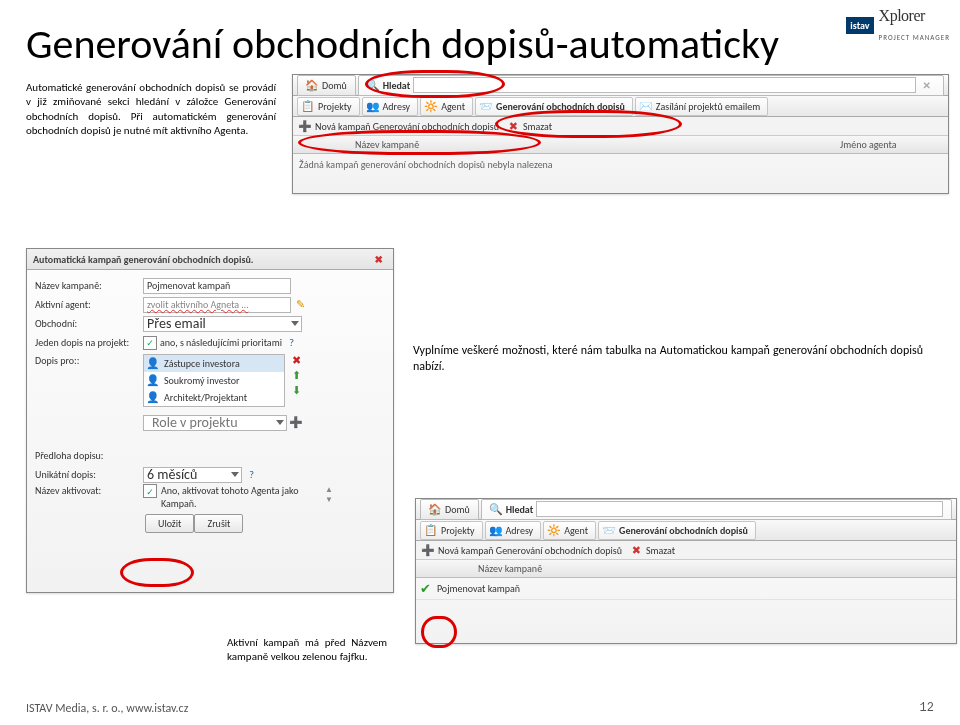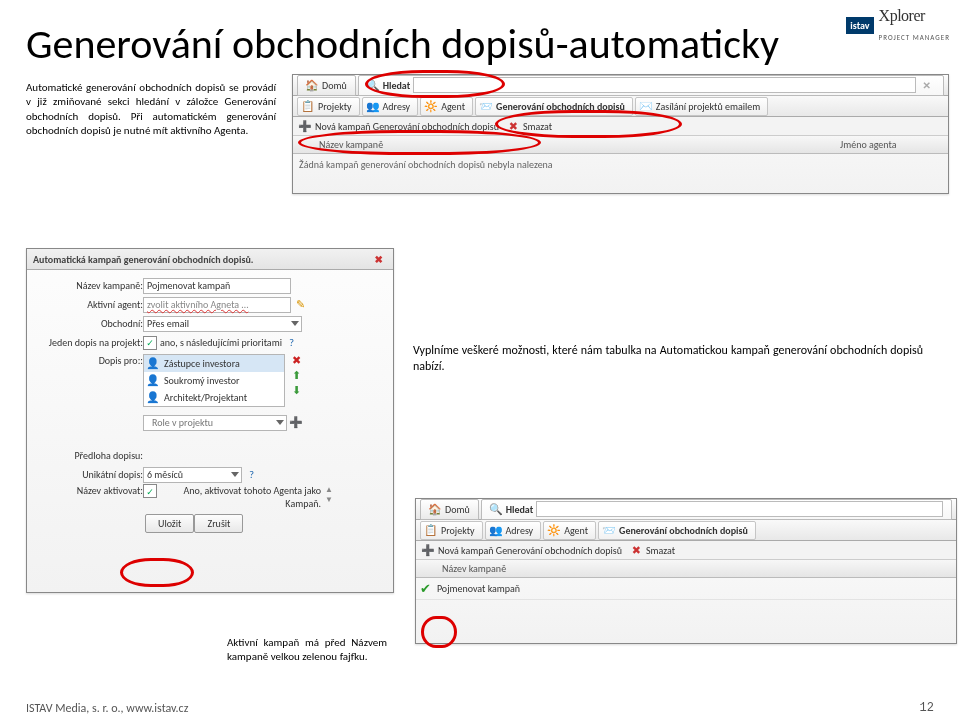--- a/index.html
+++ b/index.html
@@ -33,34 +33,34 @@
     box-shadow:0 1px 2px rgba(0,0,0,0.15);
   }
   .tabbar{background:linear-gradient(#fdfdfd,#e7e7e7);border-bottom:1px solid #aaa;height:20px;display:flex;align-items:center;padding:0 4px;gap:2px;}
   .tab{display:flex;align-items:center;gap:3px;padding:2px 8px;border:1px solid #bbb;background:linear-gradient(#fff,#eaeaea);border-radius:2px 2px 0 0;height:15px;}
   .tab.active{background:linear-gradient(#fff,#f7f7f7);font-weight:bold;}
   .toolbar{background:linear-gradient(#f9f9f9,#e8e8e8);border-bottom:1px solid #aaa;height:20px;display:flex;align-items:center;padding:0 4px;gap:2px;}
   .tbtn{display:flex;align-items:center;gap:3px;padding:1px 7px 1px 4px;border:1px solid #c5c5c5;background:linear-gradient(#fff,#eee);border-radius:2px;height:15px;white-space:nowrap;cursor:pointer;}
   .tbtn.sel{font-weight:bold;background:linear-gradient(#fff,#f2f2f2);}
   .subbar{background:#f3f3f3;border-bottom:1px solid #ccc;height:18px;display:flex;align-items:center;padding:0 4px;gap:4px;}
   .thead{background:linear-gradient(#f7f7f7,#e5e5e5);border-bottom:1px solid #bbb;height:17px;display:flex;align-items:center;padding:0 4px;font-size:10px;color:#555;}
-  .thead .col{padding:0 4px;}
+  .thead .col{padding:0 4px;margin-left:36px;}
   .empty{padding:4px 6px;font-size:10px;color:#666;}
   .icn{width:13px;height:13px;display:inline-flex;align-items:center;justify-content:center;font-size:11px;line-height:1;}
   .red-oval{position:absolute;border:3px solid #d00;border-radius:50%/60%;pointer-events:none;z-index:5;}
   .close-x{margin-left:auto;color:#888;font-size:10px;padding:0 4px;}
 
   
   .form-title{background:linear-gradient(#f1f1f1,#e4e4e4);border-bottom:1px solid #aaa;padding:3px 6px;font-weight:bold;color:#444;height:14px;display:flex;align-items:center;}
   .form-body{padding:6px 8px;font-size:10px;}
   .frow{display:flex;align-items:center;height:19px;}
   .flabel{width:108px;color:#333;}
   .fval{flex:1;display:flex;align-items:center;gap:3px;}
   .finput{border:1px solid #b5b5b5;background:#fff;height:14px;padding:0 3px;display:flex;align-items:center;min-width:140px;font-size:10px;color:#333;}
-  .fdrop{border:1px solid #b5b5b5;background:#fff;height:14px;padding:0 14px 0 3px;display:flex;align-items:center;min-width:140px;position:relative;font-size:10px;}
+  .fdrop{border:1px solid #b5b5b5;background:#fff;height:14px;padding:0 14px 0 3px;display:flex;align-items:center;min-width:140px;position:relative;font-size:14px;}
   .fdrop:after{content:"";position:absolute;right:2px;top:4px;border-left:4px solid transparent;border-right:4px solid transparent;border-top:5px solid #666;}
   .chk{width:12px;height:12px;border:1px solid #888;background:#fff;display:inline-flex;align-items:center;justify-content:center;font-size:9px;color:#0a5;}
   .mini-icn{width:13px;height:13px;display:inline-flex;align-items:center;justify-content:center;font-size:11px;border:none;}
   .listbox{border:1px solid #b5b5b5;background:#fff;width:140px;}
   .listbox .li{display:flex;align-items:center;gap:4px;padding:1px 3px;height:15px;}
   .listbox .li.sel{background:#d6e6f5;}
   .btnrow{display:flex;padding:4px 0 2px 110px;}
   .btn{border:1px solid #999;background:linear-gradient(#fdfdfd,#e8e8e8);padding:2px 12px;border-radius:2px;font-size:10px;cursor:pointer;}
   .pencil{color:#d99400;}
   .greenup{color:#3a9a3a;}
@@ -139,21 +139,21 @@
     <span class="col" style="flex:1;">Název kampaně</span>
     <span class="col" style="width:100px;">Jméno agenta</span>
   </div>
   <div class="empty">Žádná kampaň generování obchodních dopisů nebyla nalezena</div>
 </div>
 
 <div class="red-oval" style="left:365px;top:70px;width:134px;height:22px;"></div>
 <div class="red-oval" style="left:495px;top:110px;width:181px;height:22px;"></div>
 <div class="red-oval" style="left:298px;top:130px;width:237px;height:19px;"></div>
 
-<div class="panel" style="left:26px;top:248px;width:366px;height:343px;text-align:right;">
+<div class="panel" style="left:26px;top:248px;width:366px;height:343px;">
   <div class="form-title">
       <span>Automatická kampaň generování obchodních dopisů.</span>
       <span class="close-x" style="color:#c33">✖</span>
     </div>
   <div class="form-body">
     <div class="frow">
         <div class="flabel">Název kampaně:</div>
         <div class="fval">
           <div class="finput">Pojmenovat kampaň</div>
         </div>

